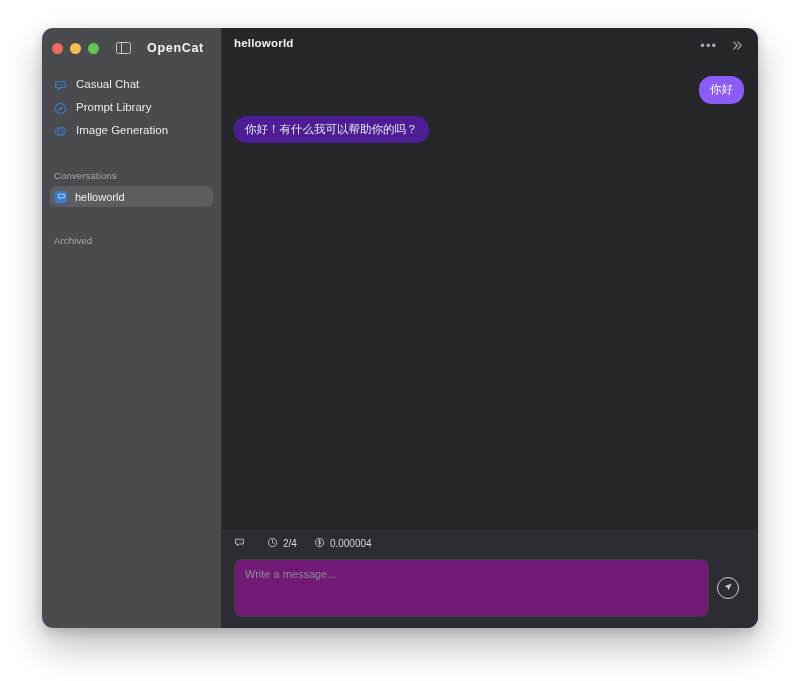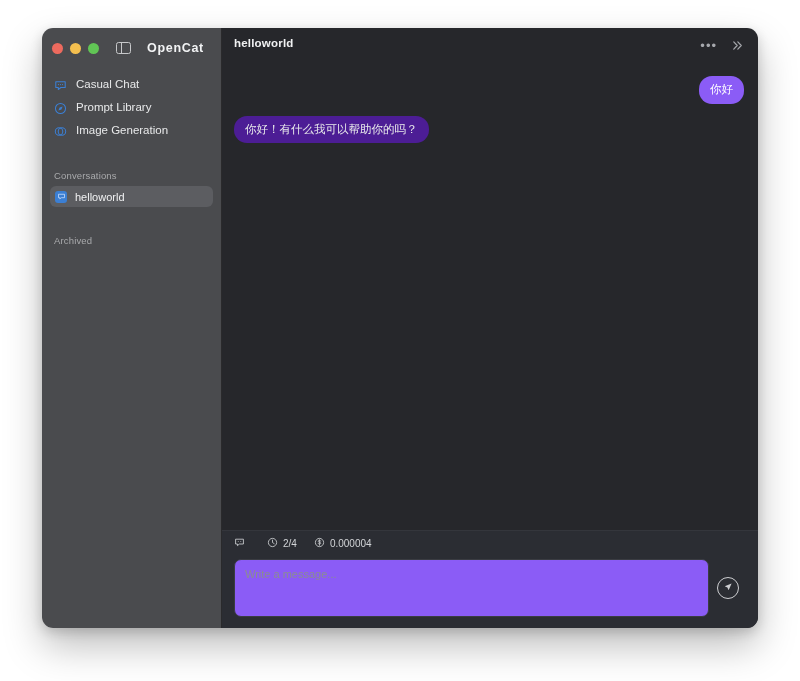--- a/index.html
+++ b/index.html
@@ -233,21 +233,21 @@
     flex: 0 0 72px;
     background: #2b2d33;
     display: flex;
     align-items: center;
     padding: 0 10px 8px 12px;
     gap: 8px;
   }
   .input-box {
     flex: 1 1 auto;
     height: 58px;
-    background: #8b5cf6;
+    background: #701a75;
     border: 1px solid #3a3c42;
     border-radius: 7px;
     padding: 7px 10px;
   }
   .msg-input {
     width: 100%;
     height: 100%;
     background: transparent;
     border: none;
     outline: none;

